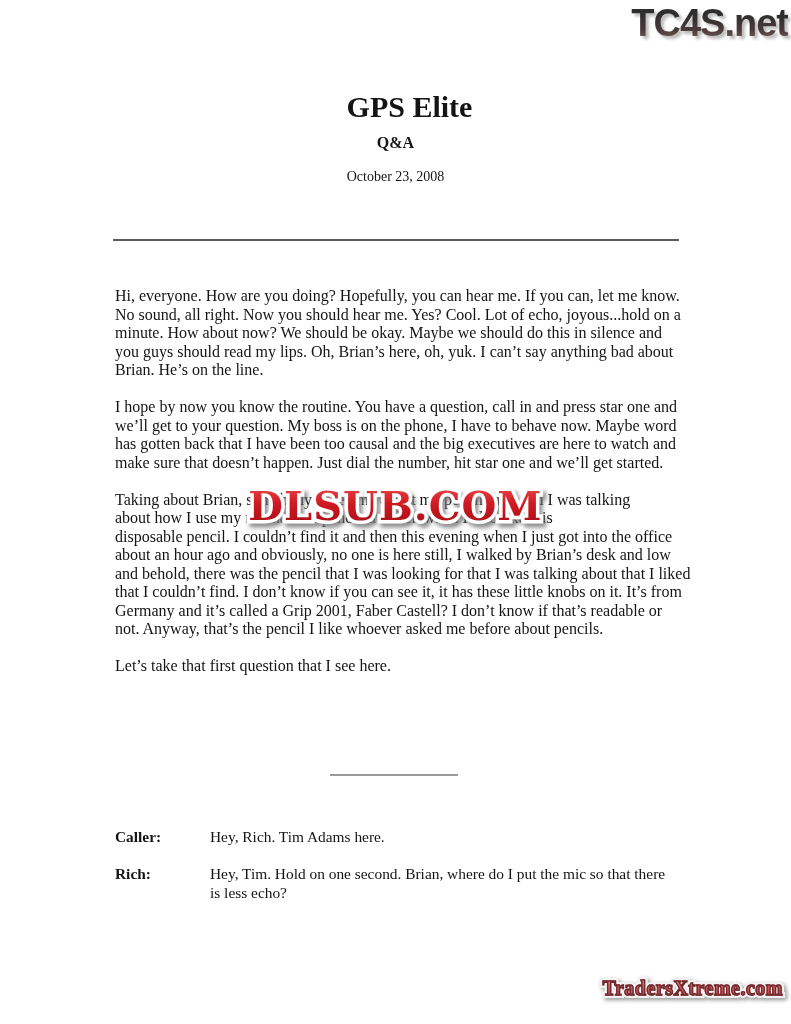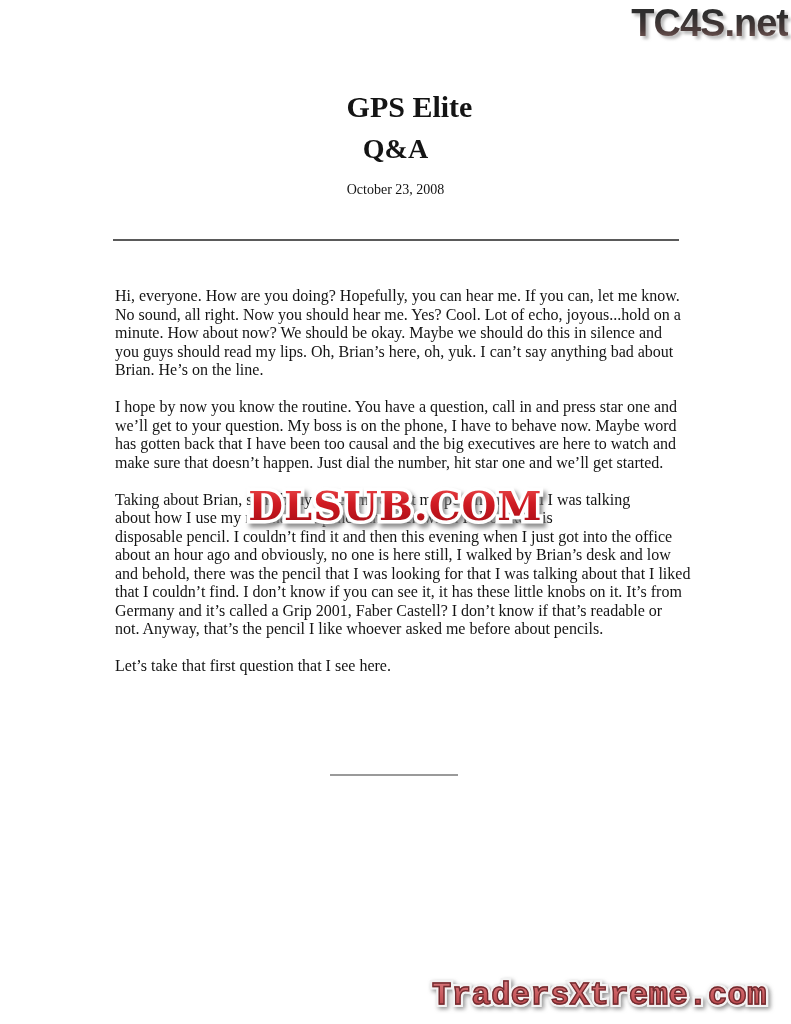--- a/index.html
+++ b/index.html
@@ -31,21 +31,21 @@
 
   
   .title-block {
     position: absolute;
     top: 90px;
     left: 0;
     width: 100%;
     text-align: center;
   }
   .doc-title   { font-size: 30px; font-weight: bold; margin: 0; line-height: 1.1; padding-left: 28px; }
-  .doc-subtitle{ font-size: 28px; font-weight: bold; margin: 11px 0 0 0; line-height: 1.1; }
+  .doc-subtitle{ font-size: 16px; font-weight: bold; margin: 11px 0 0 0; line-height: 1.1; }
   .doc-date    { font-size: 14px; margin-top: 17px; line-height: 1.1; }
 
   .rule-full {
     position: absolute;
     top: 239px; left: 113px; width: 566px;
     border: none; border-top: 2px solid #5a5a5a;
     margin: 0;
   }
 
   
@@ -99,24 +99,24 @@
     line-height: 18.5px;
   }
   .dialogue-row { display: flex; margin-bottom: 18.5px; }
   .speaker { font-weight: bold; flex: 0 0 95px; }
   .speech  { white-space: pre; }
 
   
   .txtreme-logo {
     position: absolute;
     top: 977px;
-    right: 24px;
-    font-family: Liberation Mono, monospace;
+    right: 8px;
+    font-family: Liberation Serif, serif;
     font-weight: bold;
-    font-size: 32px;
+    font-size: 20px;
     letter-spacing: 0.5px;
     white-space: nowrap;
   }
   .tx-stroke {
     position: absolute; left: 0; top: 0;
     color: #f2f2f2;
     -webkit-text-stroke: 6px #f2f2f2;
     filter: drop-shadow(2px 2px 2px rgba(120,120,120,0.8));
   }
   .tx-fill {
@@ -164,19 +164,30 @@
     <p>Let’s take that first question that I see here.</p>
   </div>
 
   <div class="watermark-wrap">
     <span class="wm-stroke">DLSUB.COM</span>
     <span class="wm-fill">DLSUB.COM</span>
   </div>
 
   <hr class="rule-short">
 
+  <div class="dialogue">
+    <div class="dialogue-row">
+      <span class="speaker">Caller:</span>
+      <span class="speech">Hey, Rich. Tim Adams here.</span>
+    </div>
+    <div class="dialogue-row">
+      <span class="speaker">Rich:</span>
+      <span class="speech">Hey, Tim. Hold on one second. Brian, where do I put the mic so that there
+is less echo?</span>
+    </div>
+  </div>
 
   <div class="txtreme-logo">
     <span class="tx-stroke">TradersXtreme.com</span>
     <span class="tx-fill">TradersXtreme.com</span>
   </div>
 
 </div>
 
 </body></html>

